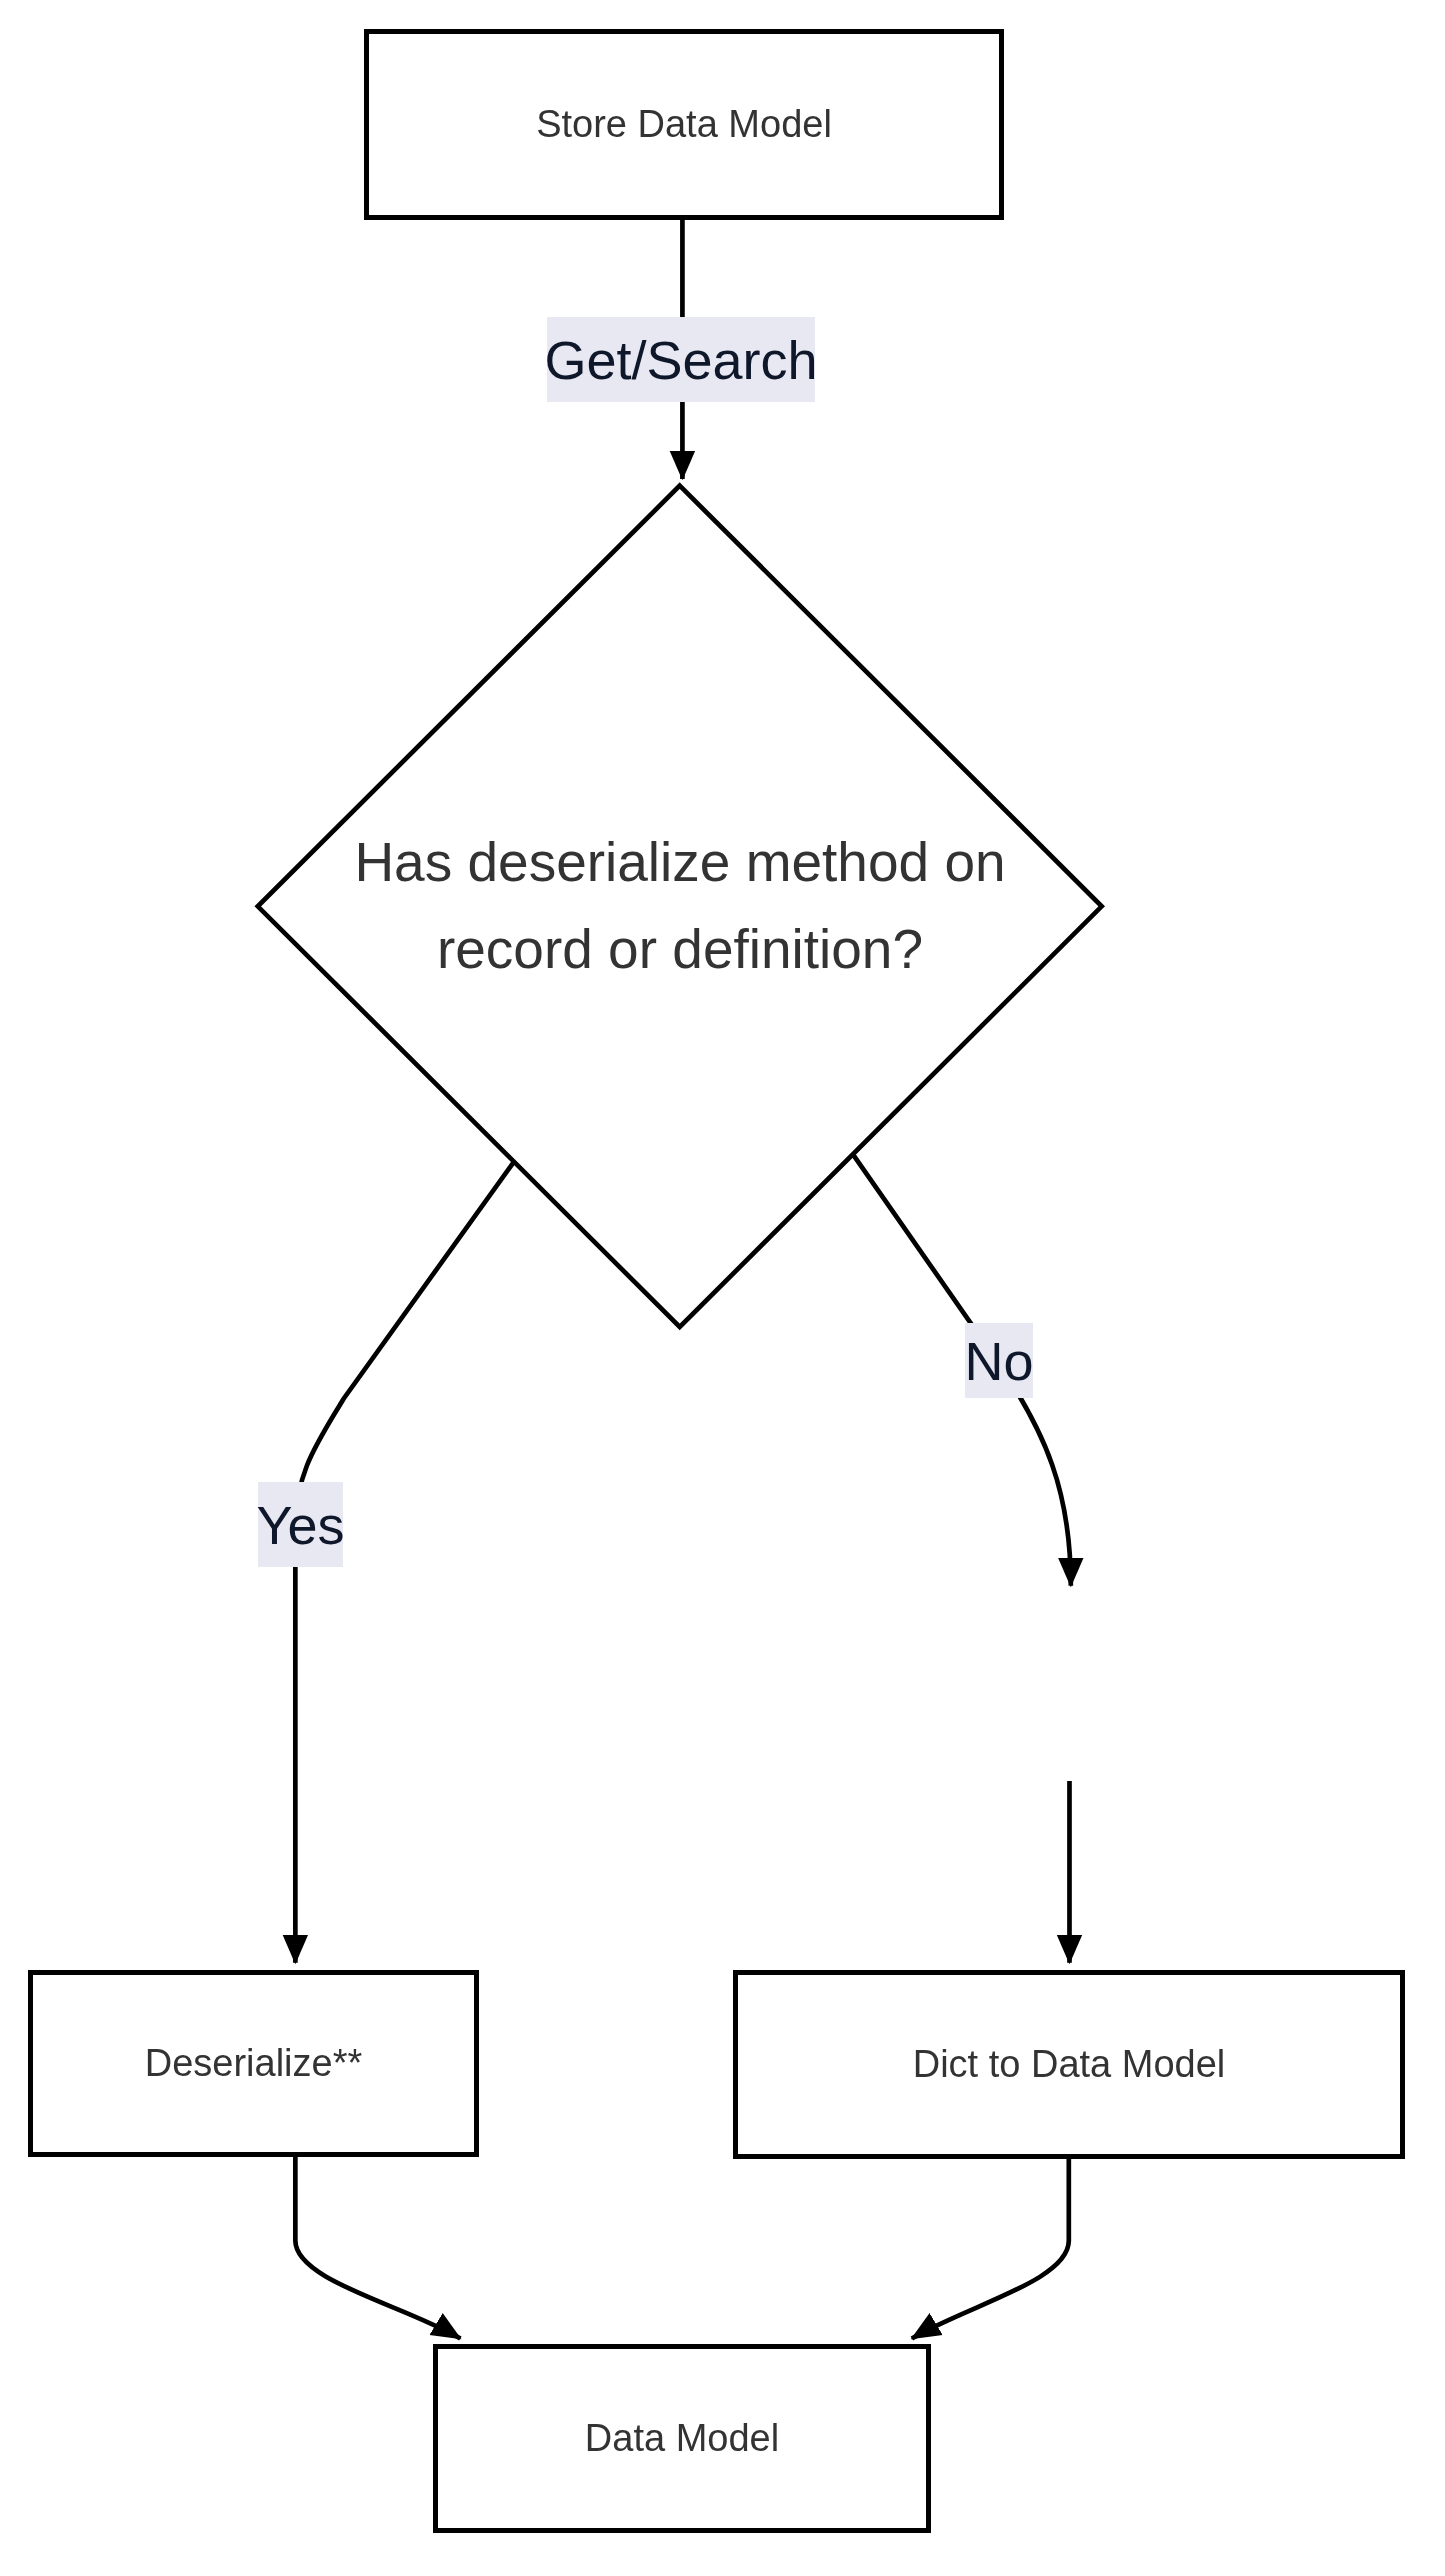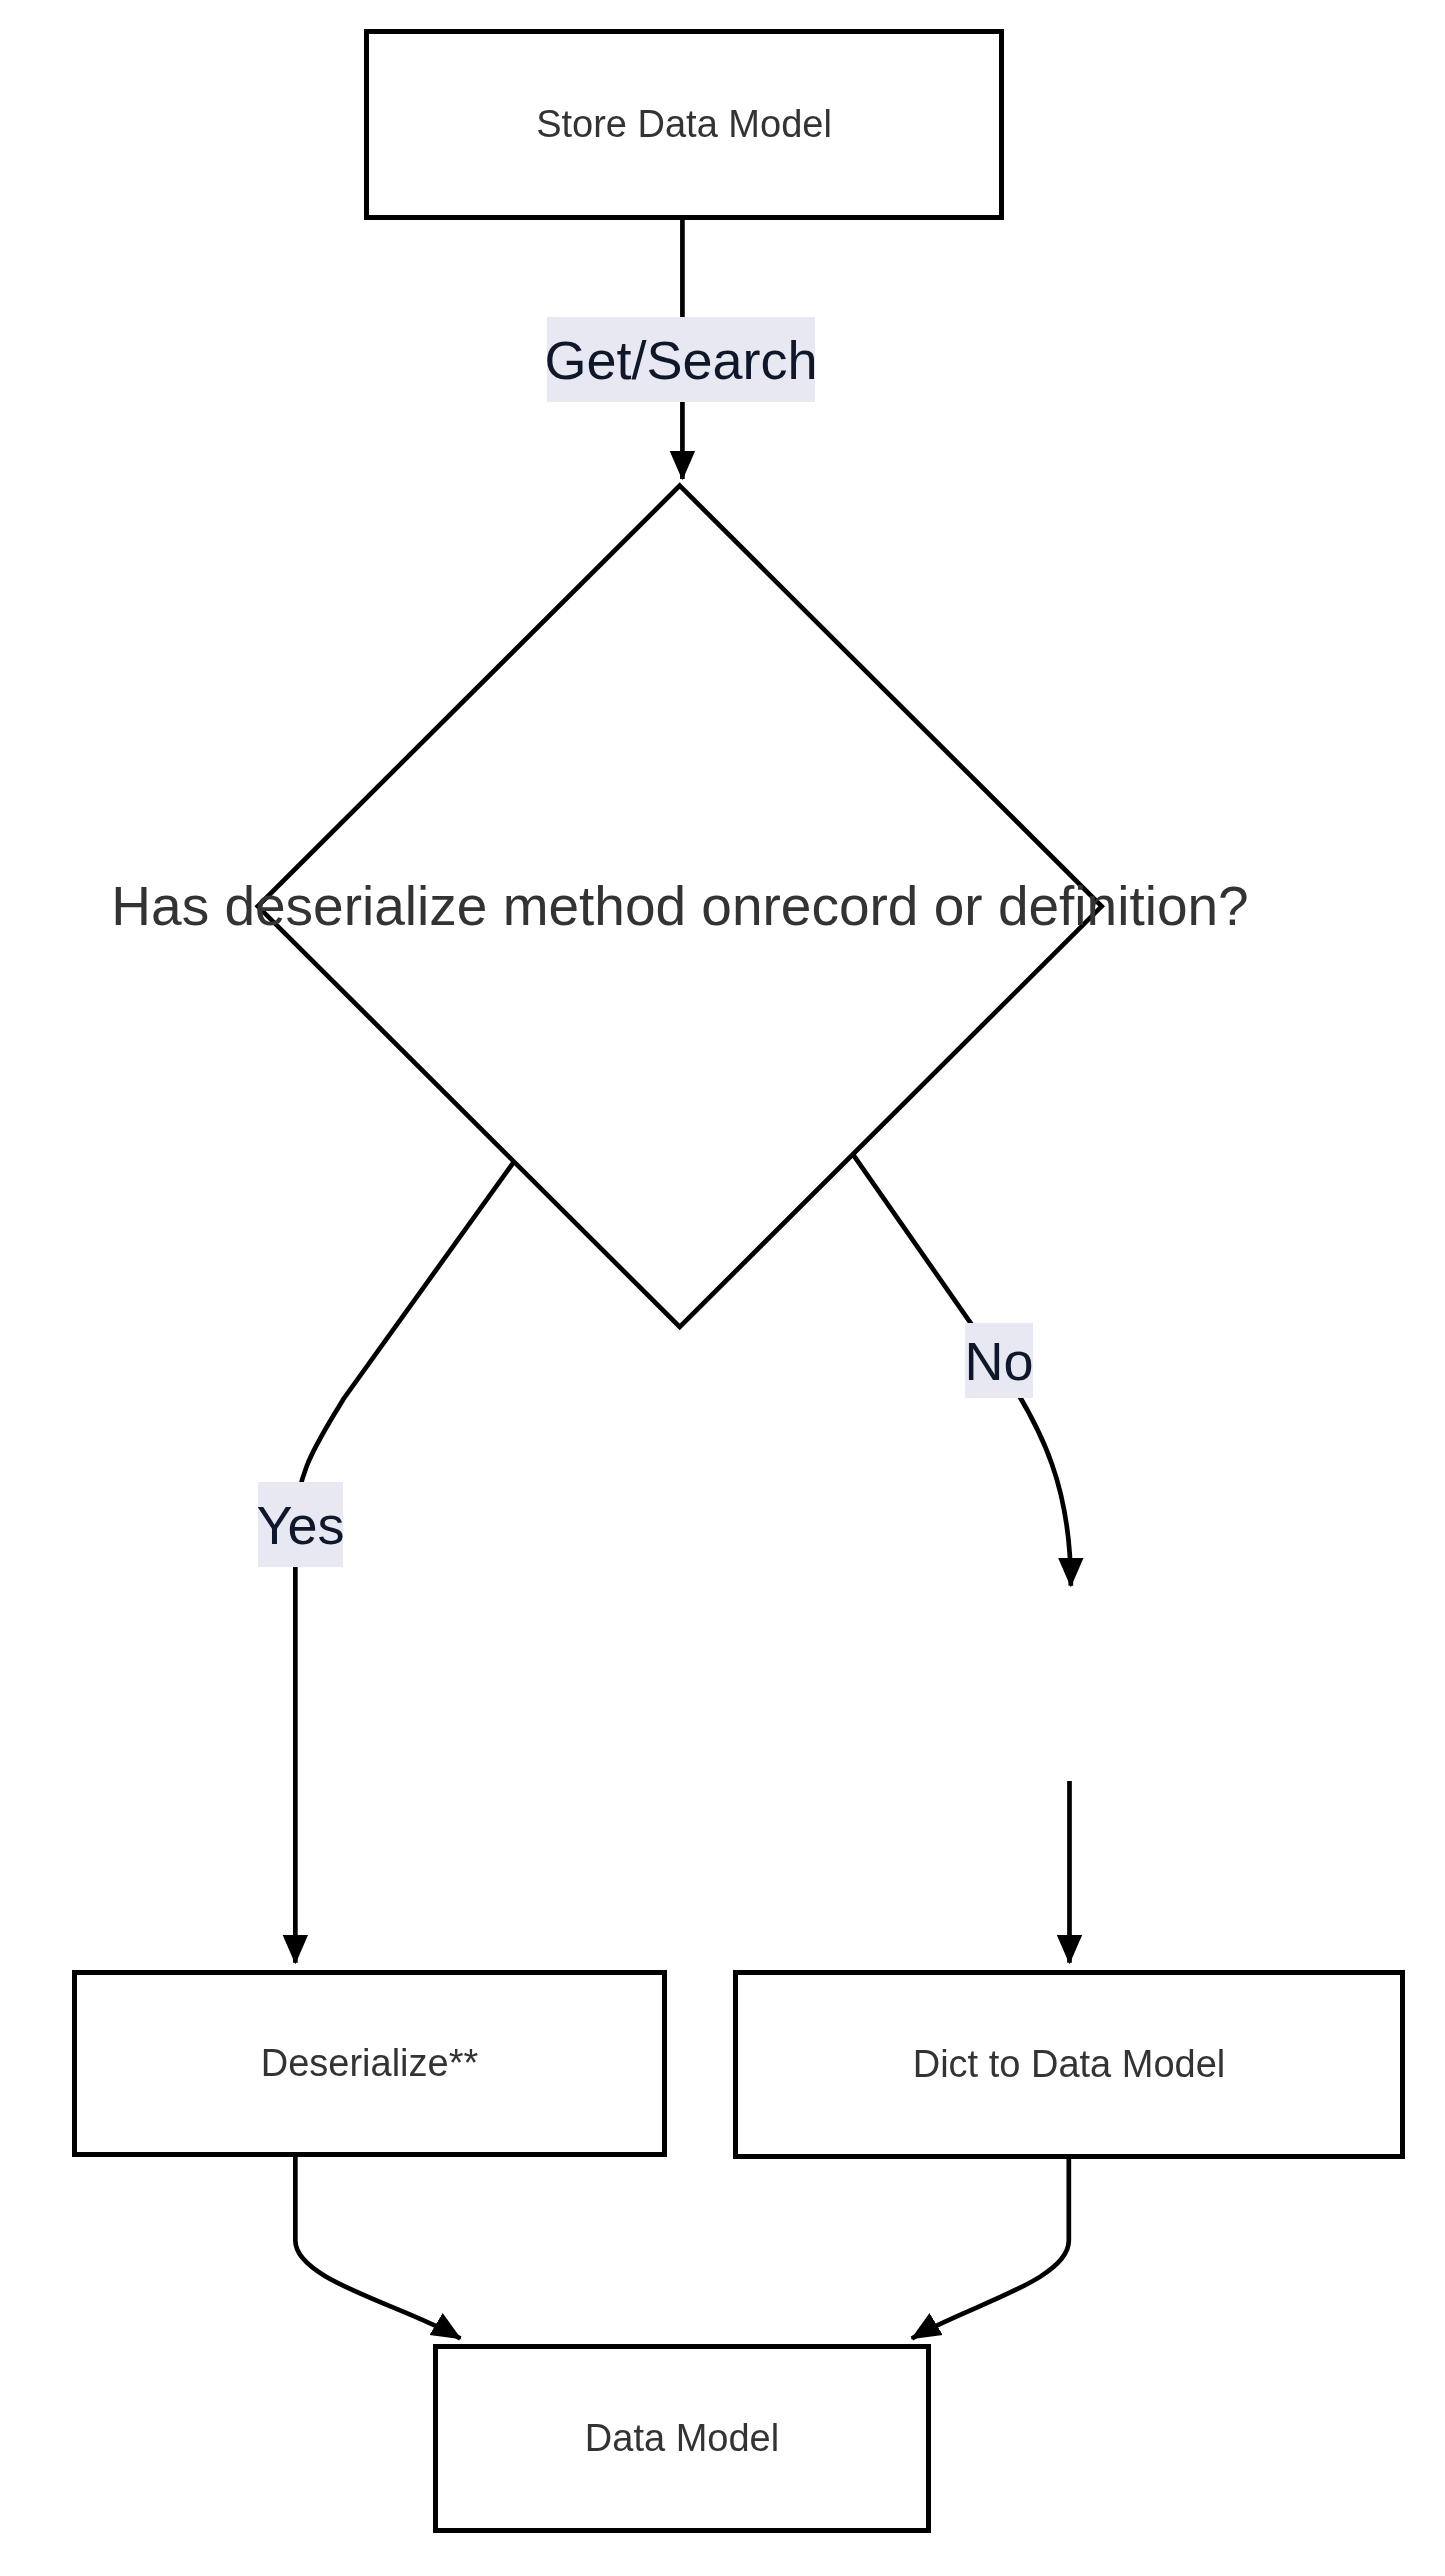--- a/index.html
+++ b/index.html
@@ -26,29 +26,29 @@
     display:flex;
     align-items:center;
     justify-content:center;
     font-size:38px;
     color:#333333;
     white-space:nowrap;
     text-align:center;
   }
   .node-store          {left:364px;  top:29px;   width:640px;  height:191px;}
   .node-store-to-dict  {left:720px; top:1593px; width:700px; height:189px;}
-  .node-deserialize    {left:28px;   top:1970px; width:595px;  height:187px;margin-left:44px;}
+  .node-deserialize    {left:28px;   top:1970px; width:451px;  height:187px;}
   .node-dict-to-model  {left:733px; top:1970px; width:672px; height:189px;}
   .node-data-model     {left:433px;  top:2344px; width:498px;  height:189px;}
   .diamond-label{
     position:absolute;
     left:311px; top:812px;
     width:738px; height:188px;
     display:flex;
-    flex-direction:row;
+    flex-direction:column;
     align-items:center;
     justify-content:center;
     font-size:55px;
     line-height:87px;
     color:#333333;
     text-align:center;
     white-space:nowrap;
   }
   .edge-label{
     position:absolute;

